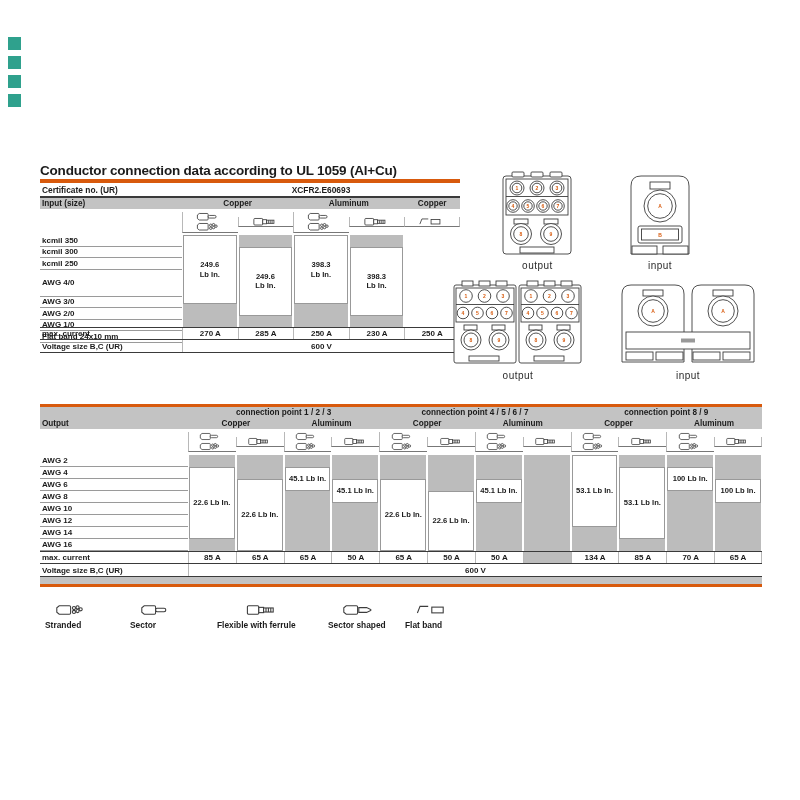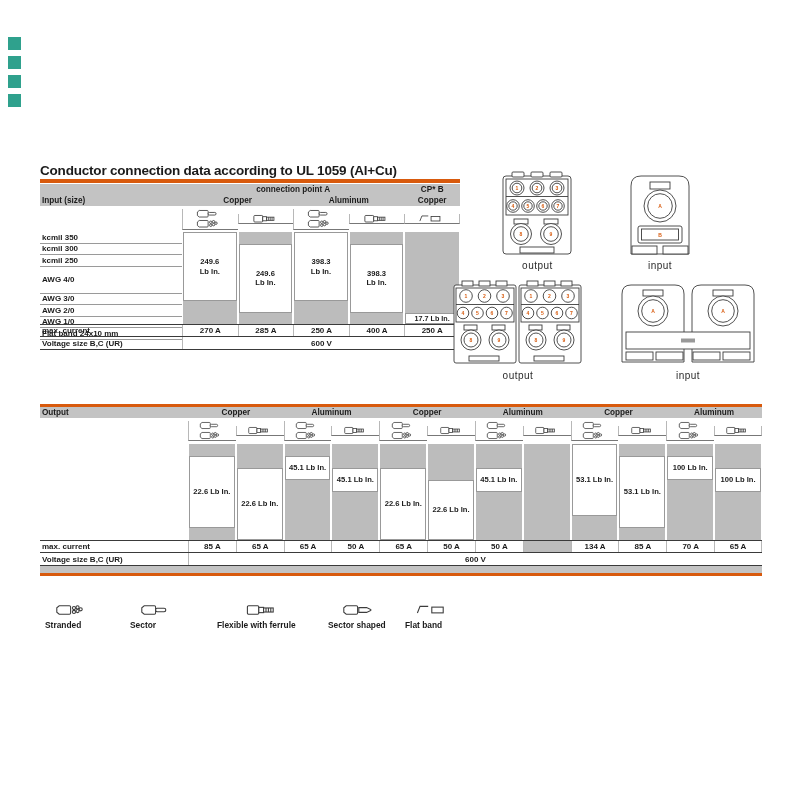--- a/index.html
+++ b/index.html
@@ -84,24 +84,23 @@
 
 <div class="sq" style="top:37px"></div>
 <div class="sq" style="top:56px"></div>
 <div class="sq" style="top:75px"></div>
 <div class="sq" style="top:94px"></div>
 
 <div class="title">Conductor connection data according to UL 1059 (Al+Cu)</div>
 <div class="titlebar"></div>
 
 <div class="tbl" style="left:40px;top:184px;width:420px">
-  <div class="row hrow grayrow">
-    <div class="cell" style="width:142px"></div>
-    <div class="cell" style="width:222.4px">connection point A</div>
-    <div class="cell" style="width:55.6px">CP* B</div>
+  <div class="row certrow">
+    <div class="cell lcell" style="width:142px;font-size:8.4px">Certificate no. (UR)</div>
+    <div class="cell" style="width:278px;font-size:8.4px">XCFR2.E60693</div>
   </div>
   <div class="row hrow grayrow">
     <div class="cell lcell" style="width:142px">Input (size)</div>
     <div class="cell" style="width:111.2px">Copper</div>
     <div class="cell" style="width:111.2px">Aluminum</div>
     <div class="cell" style="width:55.6px">Copper</div>
   </div>
   <div class="row iconrow">
     <div class="cell" style="width:142px"></div>
     <div class="cell iconcell" style="width:55.6px">
@@ -171,44 +170,44 @@
         <div class="na" style="top:69px;height:23px"></div>
       </div>
       <div class="dcol" style="width:55.6px;height:92px">
         <div class="na" style="top:0;height:11.5px"></div>
         <div class="wv" style="top:11.5px;height:69px">
             <span>398.3</span>
             <span>Lb In.</span>
           </div>
         <div class="na" style="top:80.5px;height:11.5px"></div>
       </div>
-      <div class="dcol" style="width:55.6px;height:92px">
-        <div class="na" style="top:0;height:80.5px"></div>
-        <div class="wv" style="top:80.5px;height:11.5px;font-size:7.2px">
-            <span>17.7 Lb In.</span>
-          </div>
-      </div>
     </div>
   </div>
   <div class="row maxrow">
     <div class="cell lcell" style="width:142px">max. current</div>
     <div class="cell maxcell" style="width:55.6px">270 A</div>
     <div class="cell maxcell" style="width:55.6px">285 A</div>
     <div class="cell maxcell" style="width:55.6px">250 A</div>
-    <div class="cell maxcell" style="width:55.6px">400 A</div>
+    <div class="cell maxcell" style="width:55.6px">230 A</div>
     <div class="cell maxcell last" style="width:55.6px">250 A</div>
   </div>
   <div class="row voltrow">
     <div class="cell lcell" style="width:142px">Voltage size B,C (UR)</div>
     <div class="cell voltval" style="width:278px">600 V</div>
   </div>
 </div>
 
 <div class="tbl" style="left:40px;top:404px;width:722px">
   <div class="obar"></div>
+  <div class="row hrow grayrow">
+    <div class="cell" style="width:148px"></div>
+    <div class="cell" style="width:191.33px">connection point 1 / 2 / 3</div>
+    <div class="cell" style="width:191.33px">connection point 4 / 5 / 6 / 7</div>
+    <div class="cell" style="width:191.33px">connection point 8 / 9</div>
+  </div>
   <div class="row hrow grayrow">
     <div class="cell lcell" style="width:148px">Output</div>
     <div class="cell" style="width:95.67px">Copper</div>
     <div class="cell" style="width:95.67px">Aluminum</div>
     <div class="cell" style="width:95.67px">Copper</div>
     <div class="cell" style="width:95.67px">Aluminum</div>
     <div class="cell" style="width:95.67px">Copper</div>
     <div class="cell" style="width:95.67px">Aluminum</div>
   </div>
   <div class="row iconrow">
@@ -286,20 +285,30 @@
           <use href="#ic-stranded"></use>
         </svg>
     </div>
     <div class="cell iconcell last" style="width:47.83px">
       <svg width="26" height="9">
           <use href="#ic-ferrule"></use>
         </svg>
     </div>
   </div>
   <div class="body" style="height:96px">
+    <div class="labels" style="width:148px">
+      <div class="rl" style="height:12px">AWG 2</div>
+      <div class="rl" style="height:12px">AWG 4</div>
+      <div class="rl" style="height:12px">AWG 6</div>
+      <div class="rl" style="height:12px">AWG 8</div>
+      <div class="rl" style="height:12px">AWG 10</div>
+      <div class="rl" style="height:12px">AWG 12</div>
+      <div class="rl" style="height:12px">AWG 14</div>
+      <div class="rl" style="height:12px">AWG 16</div>
+    </div>
     <div class="dcols" style="left:148px">
       <div class="dcol" style="width:47.83px;height:96px">
         <div class="na" style="top:0;height:12px"></div>
         <div class="wv" style="top:12px;height:72px">
             <span>22.6 Lb In.</span>
           </div>
         <div class="na" style="top:84px;height:12px"></div>
       </div>
       <div class="dcol" style="width:47.83px;height:96px">
         <div class="na" style="top:0;height:24px"></div>

